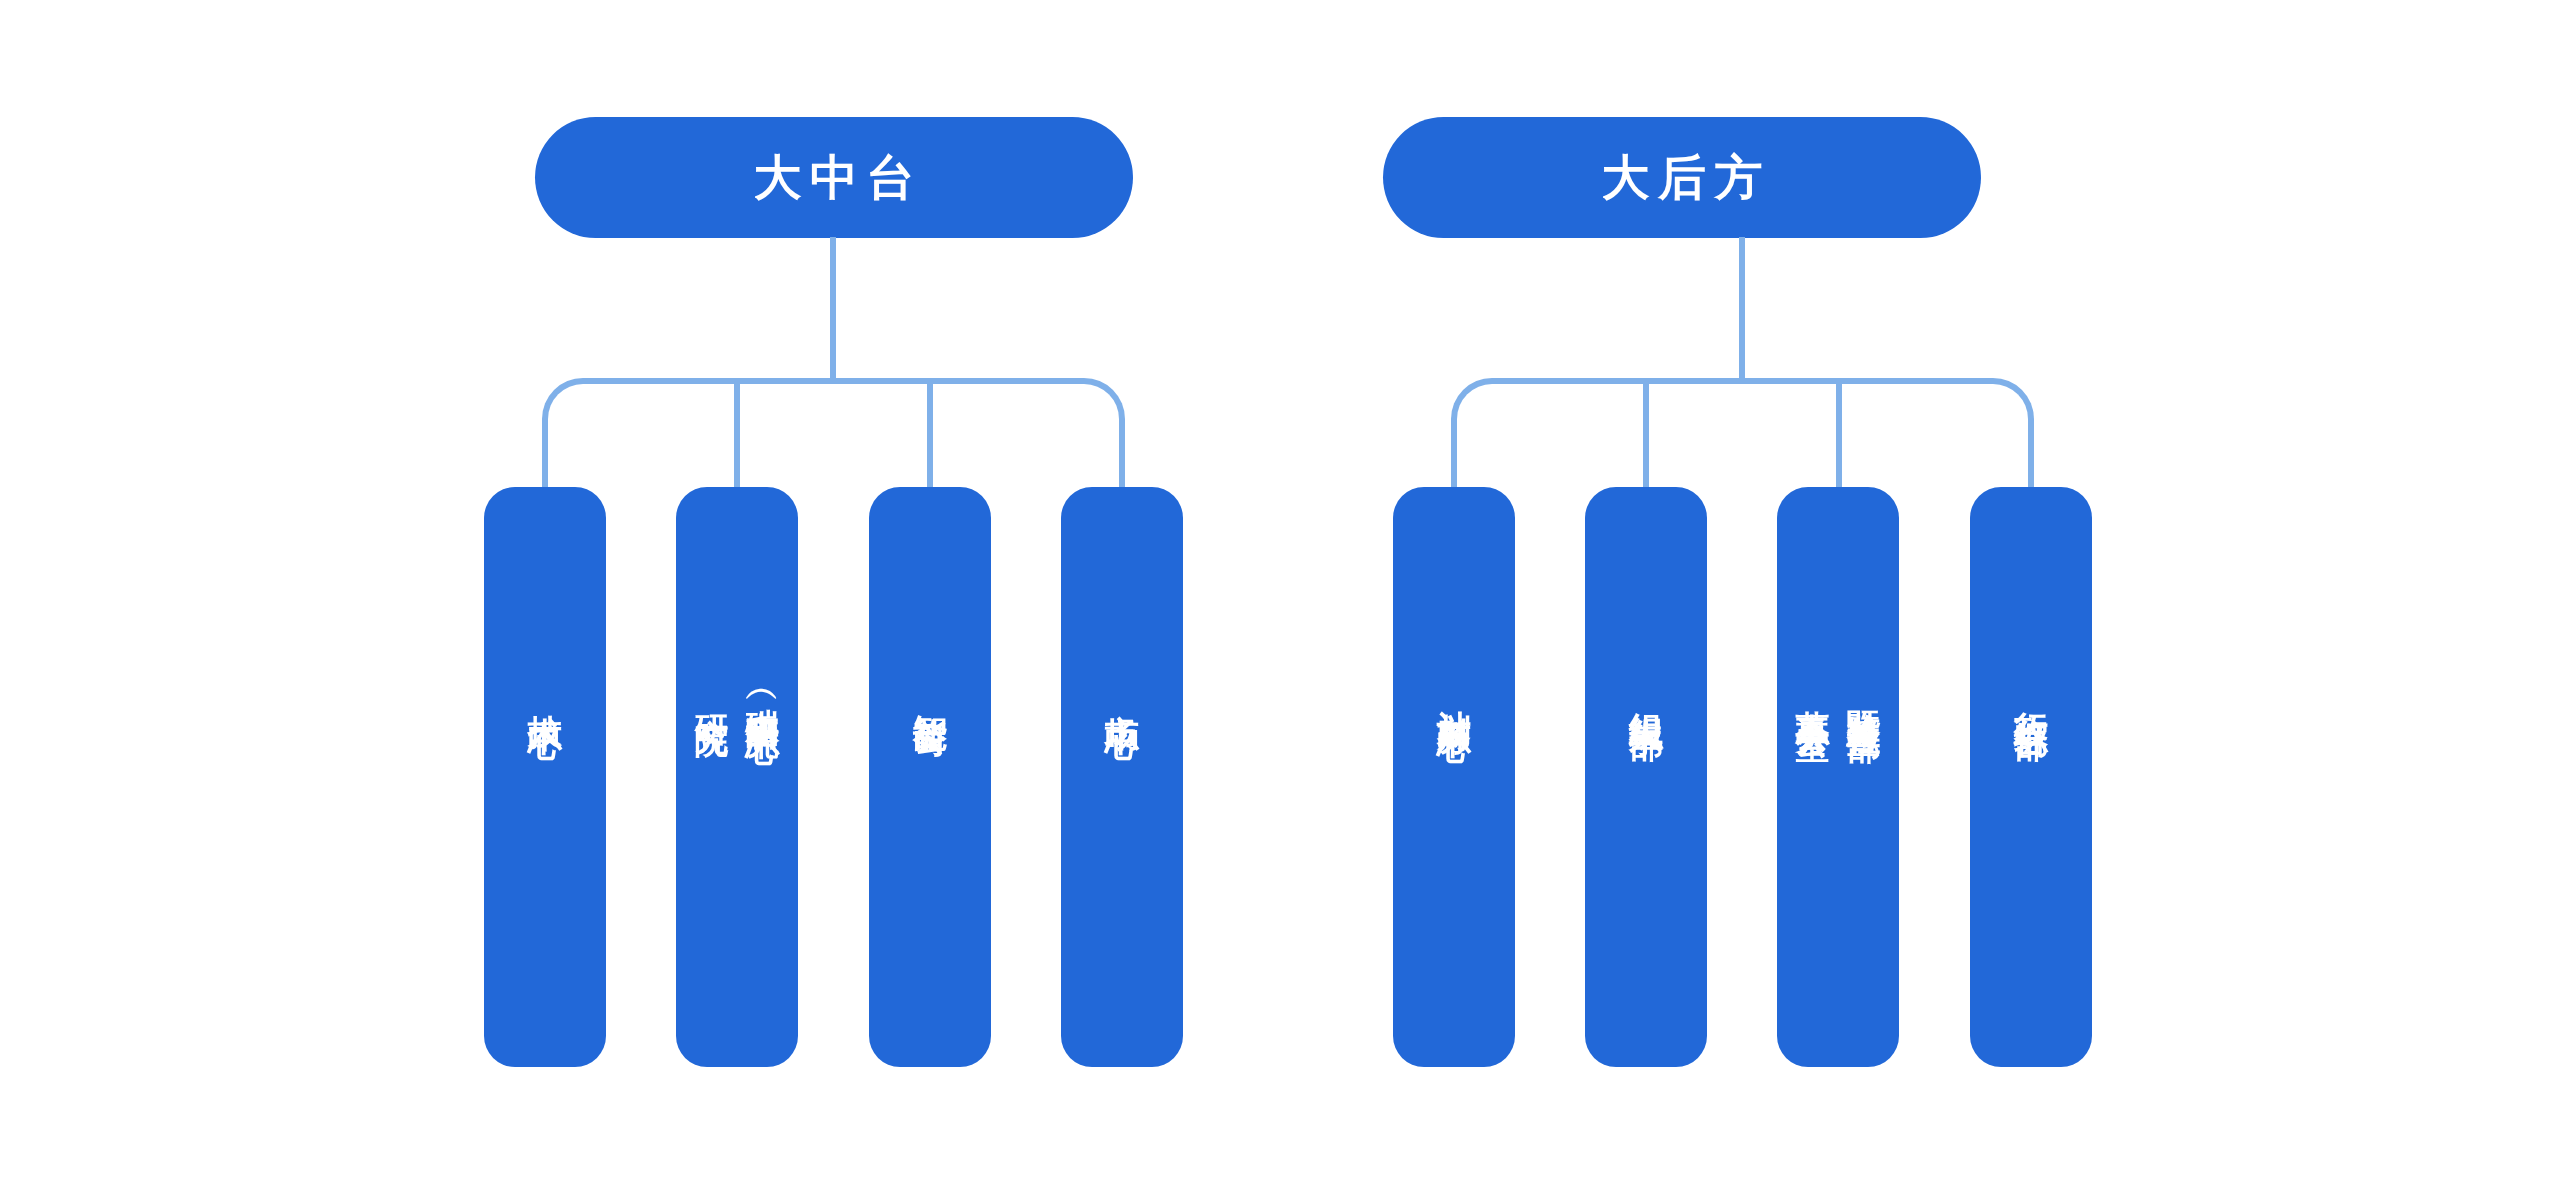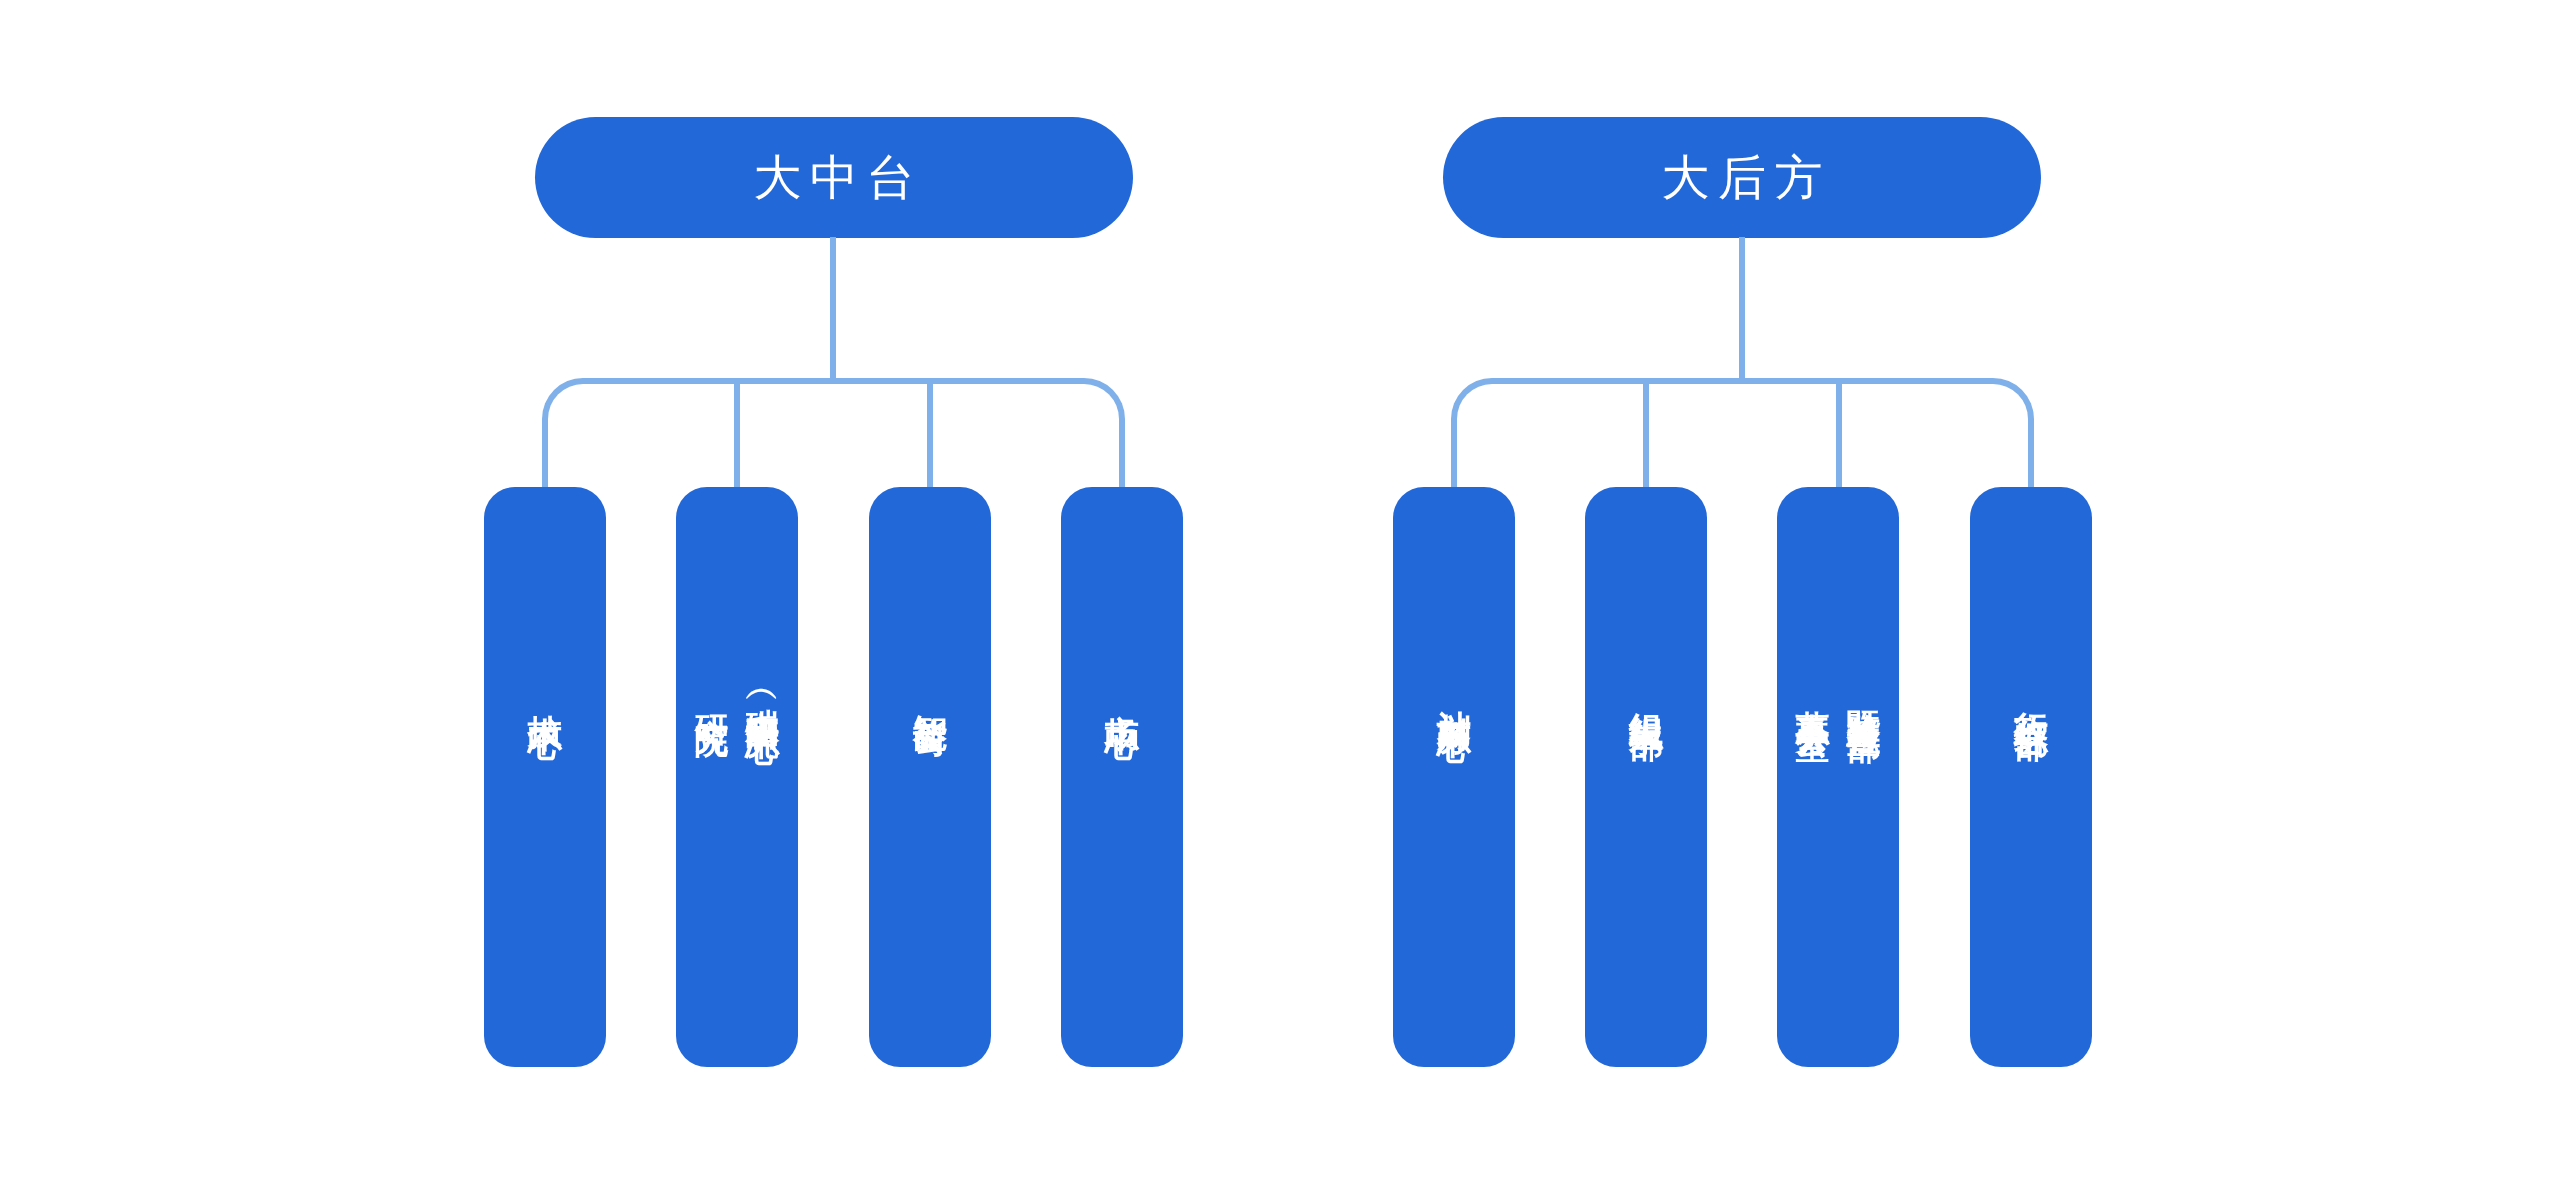--- a/index.html
+++ b/index.html
@@ -22,21 +22,21 @@
     height: 121px;
     border-radius: 61px;
     background: var(--node-color, #2268d8);
     display: flex;
     align-items: center;
     justify-content: center;
   }
   .pill-label {
     color: var(--text-color, #ffffff);
     font-size: 48px;
-    font-weight: 400;
+    font-weight: 700;
     letter-spacing: 8.5px;
     padding-left: 8.5px;
     white-space: nowrap;
   }
   
   .stem {
     position: absolute;
     top: 237px;
     width: 6px;
     height: 147px;
@@ -122,21 +122,21 @@
     </div>
   </div>
 
   <div class="child" style="left:1061px;">
     <div class="vtext">
       <span class="vline">市场中心</span>
 
     </div>
   </div>
 
-  <div class="pill" style="left:1443px;">
+  <div class="pill" style="left:1383px;">
     <span class="pill-label">大后方</span>
   </div>
 
   <div class="stem" style="left:1739px;"></div>
   <div class="bracket" style="left:1451px;"></div>
   <div class="drop" style="left:1643px;"></div>
   <div class="drop" style="left:1836px;"></div>
 
   <div class="child" style="left:1393px;">
     <div class="vtext">

